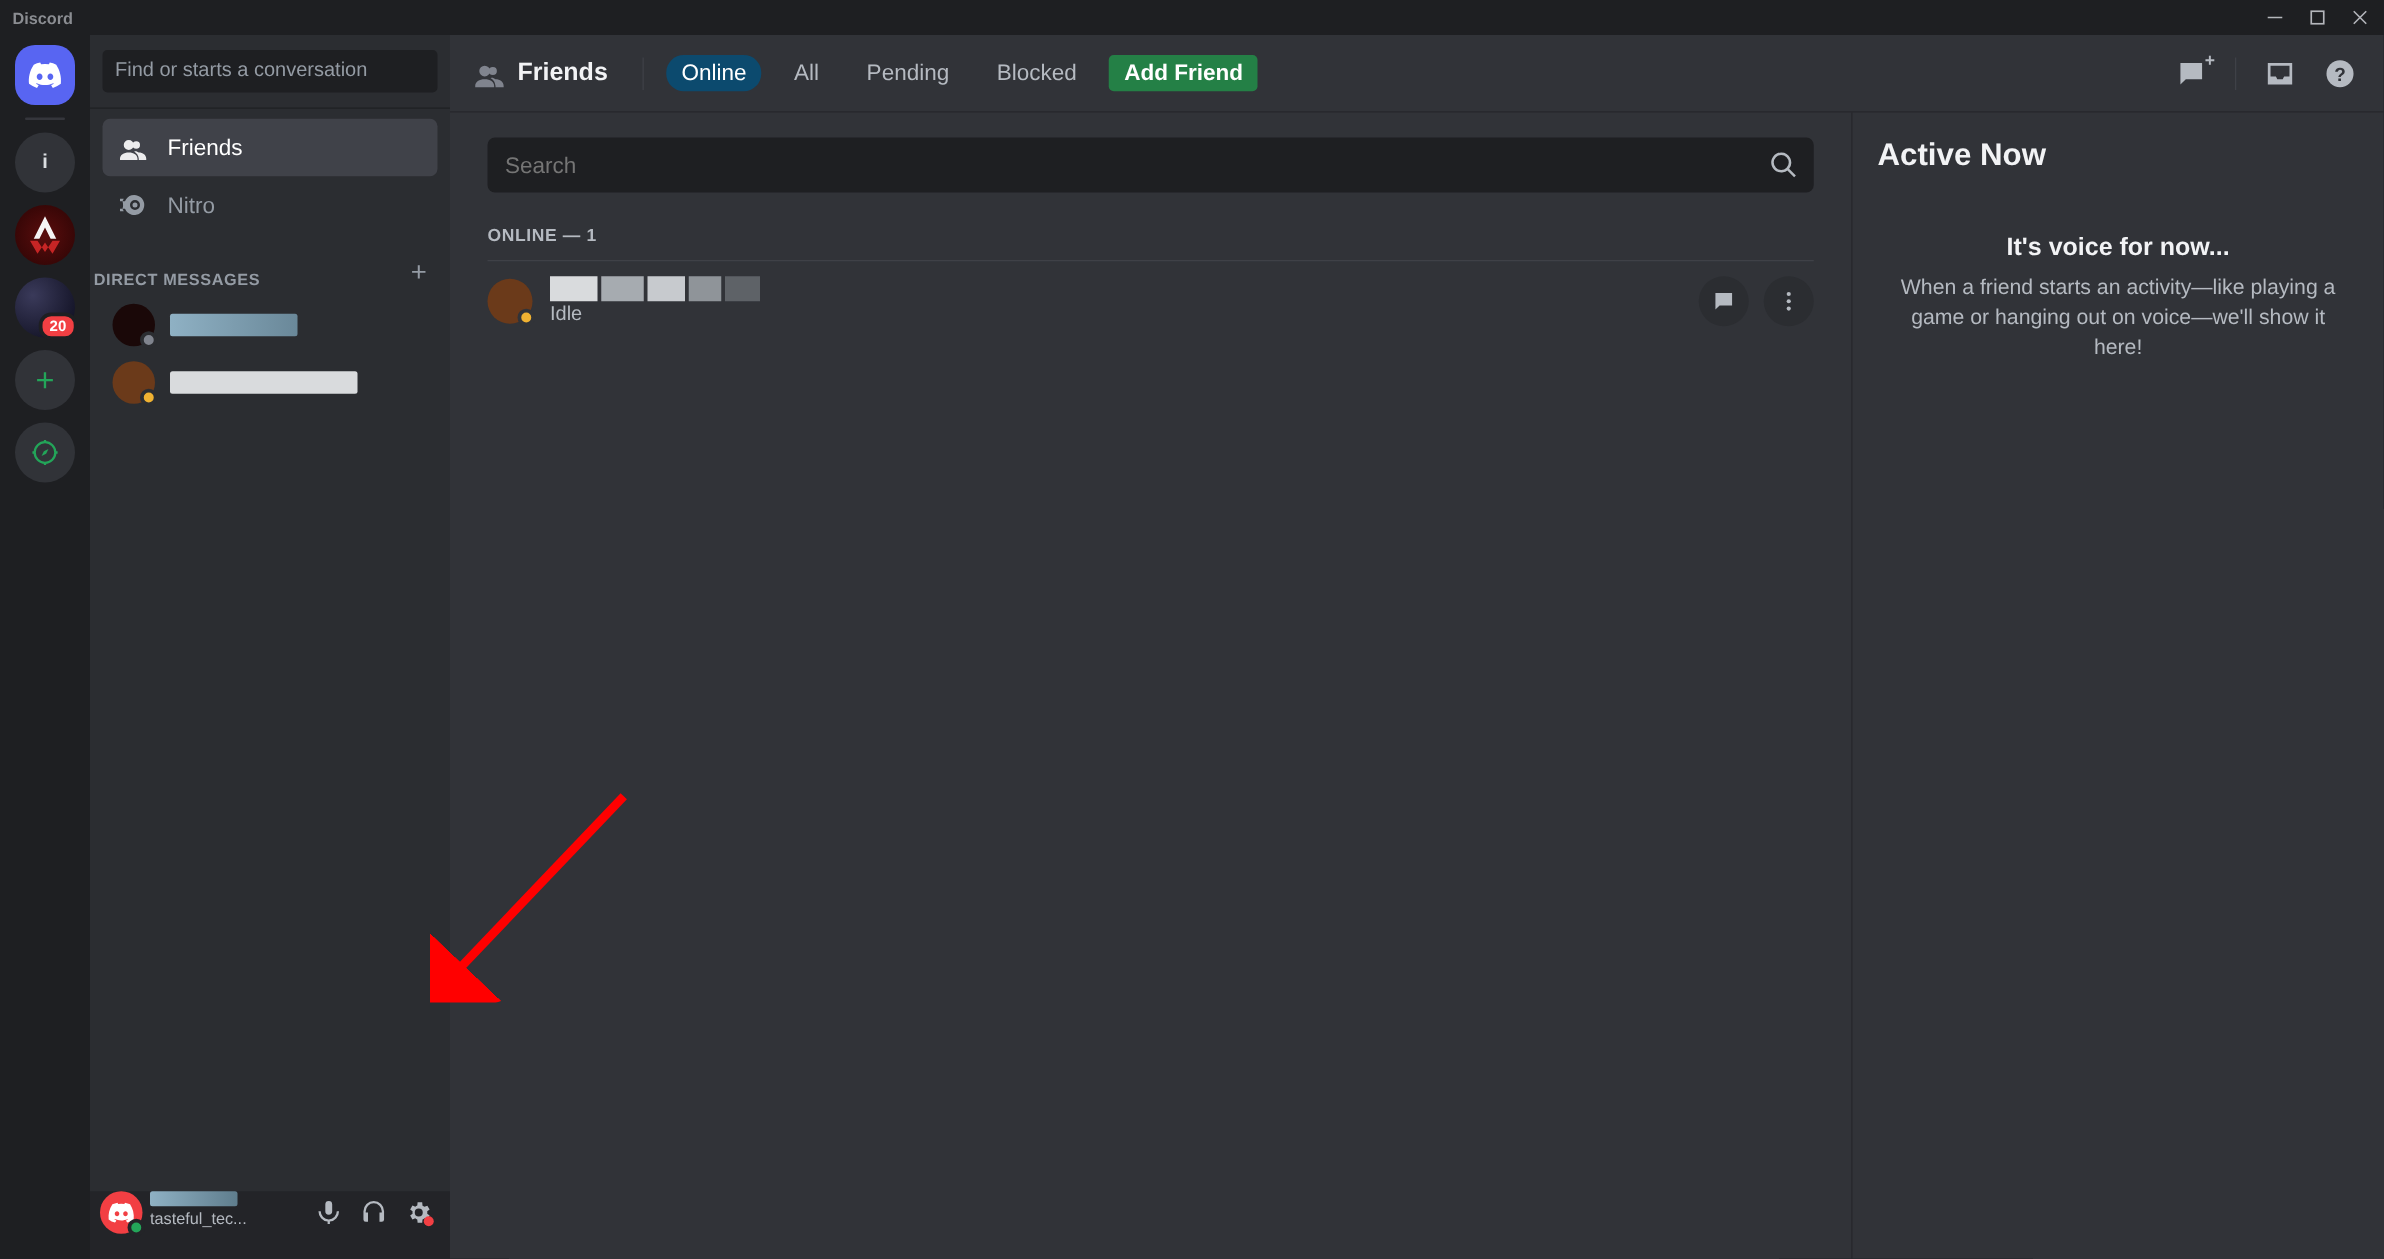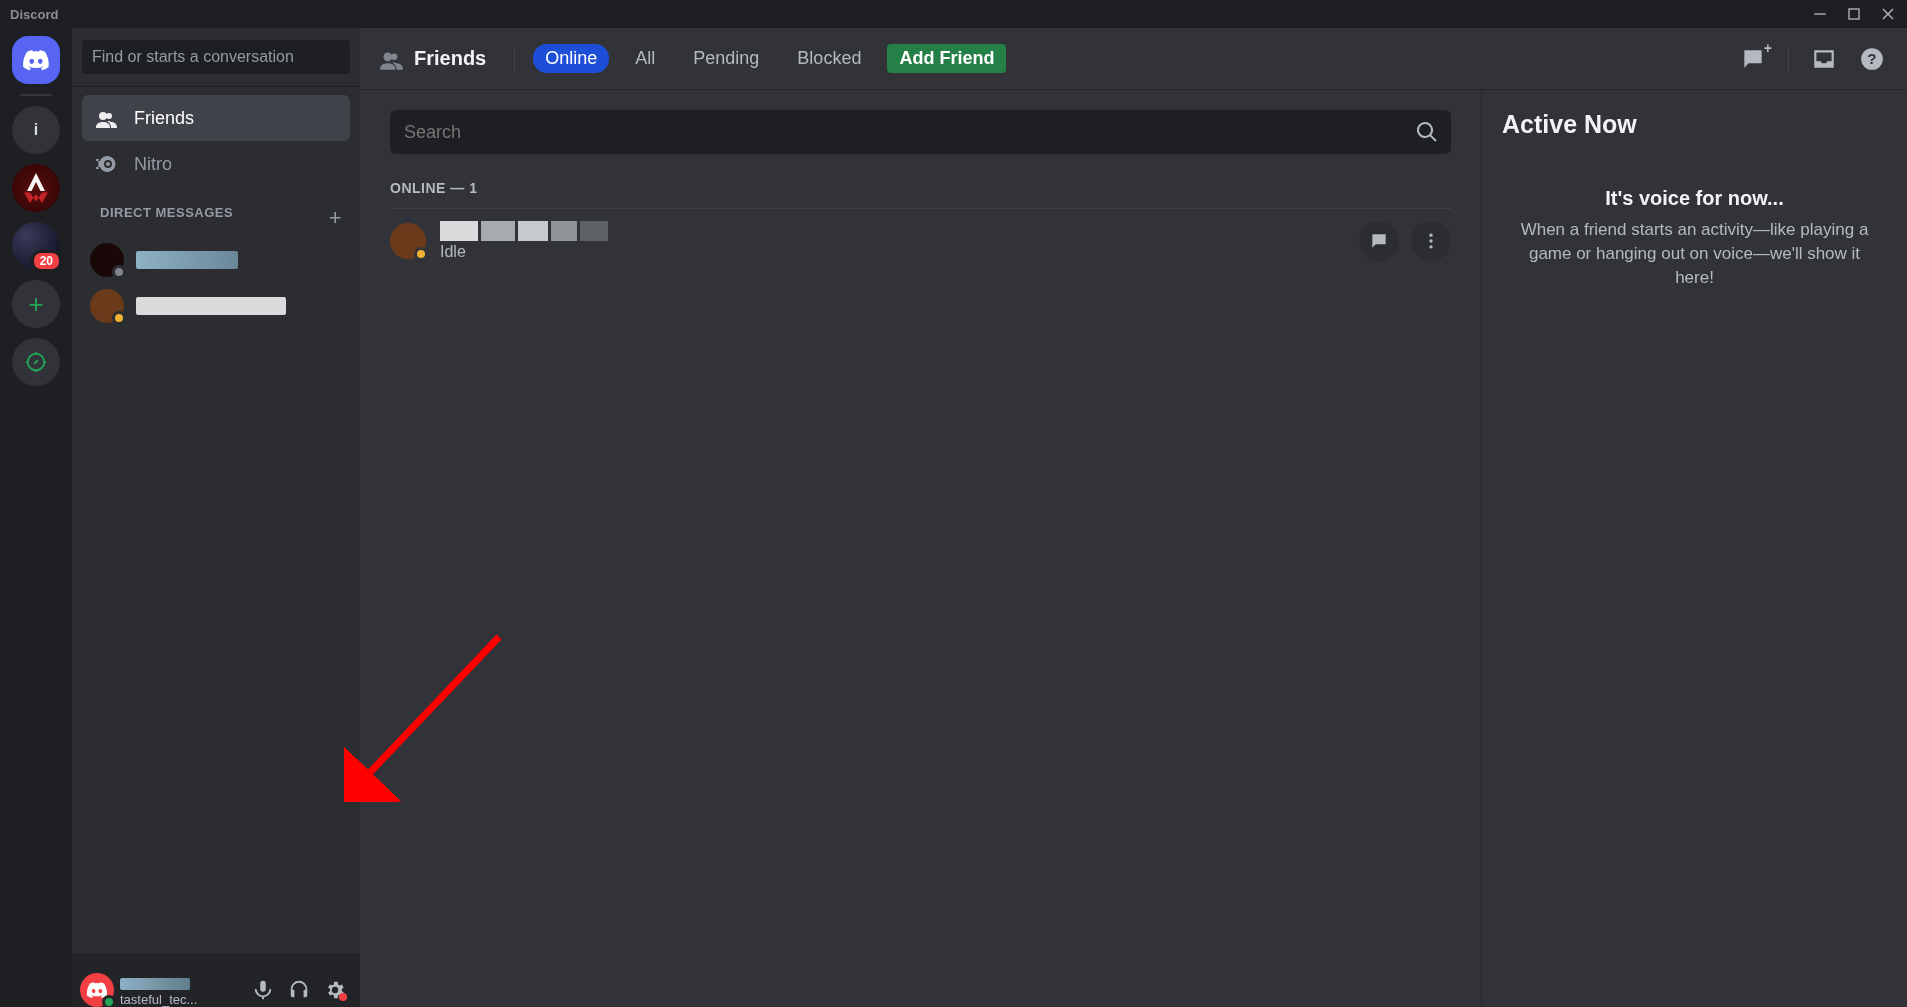--- a/index.html
+++ b/index.html
@@ -87,22 +87,22 @@
   }
   .dm-nav { padding: 8px 10px 0 10px; }
   .dm-nav-item {
     height:46px; display:flex; align-items:center; gap:16px;
     padding:0 12px; border-radius:6px; color:#949ba4;
     font-size:18px; font-weight:500; cursor:pointer;
   }
   .dm-nav-item.active { background:#404249; color:#fff; }
   .dm-nav-item svg { width:24px; height:24px; fill:currentColor; }
   .dm-header {
-    display:flex; justify-content:space-between; align-items:flex-start;
-    padding: 18px 18px 6px 28px;
+    display:flex; justify-content:space-between; align-items:flex-end;
+    padding: 18px 18px 6px 3px;
     color:#949ba4; font-size:13px; font-weight:700; letter-spacing:0.5px;gap:17px;
   }
   .dm-header .plus { font-size:22px; font-weight:400; cursor:pointer; }
   .dm-list { padding: 0 10px; }
   .dm-item {
     height:46px; display:flex; align-items:center; gap:12px;
     padding:0 8px; border-radius:6px; cursor:pointer; color:#949ba4;
   }
   .dm-avatar {
     width:34px; height:34px; border-radius:50%;
@@ -118,21 +118,21 @@
   .status-dot.offline { background:#80848e; }
   .status-dot.idle { background:#f0b232; }
   .dm-name-redact {
     height:18px; border-radius:2px;
     background:linear-gradient(90deg,#8fb1c4,#6a8899);
   }
 
   
   .user-footer {
     margin-top:auto; height:54px;
-    background:#232428; display:flex; align-items:flex-end;
+    background:#232428; display:flex; align-items:flex-start;
     padding:0 8px; gap:6px;
   }
   .user-av {
     width:34px; height:34px; border-radius:50%;
     background:#f23f43; position:relative; flex-shrink:0;
     display:flex; align-items:center; justify-content:center;
   }
   .user-av svg { width:22px; height:22px; fill:#fff; }
   .user-av .online-dot {
     position:absolute; bottom:-2px; right:-2px;
@@ -160,21 +160,21 @@
     padding:0 18px; gap:14px; border-bottom:1px solid #26272b;
   }
   .main-header-left { display:flex; align-items:center; gap:10px; }
   .friends-icon { width:26px; height:26px; fill:#80848e; }
   .main-title { font-size:20px; font-weight:700; color:#f2f3f5; margin-right:10px; }
   .header-divider { width:1px; height:26px; background:#3f4147; margin:0 4px; }
   .tab {
     padding:4px 12px; border-radius:4px; font-size:18px; font-weight:500;
     color:#b5bac1; cursor:pointer;
   }
-  .tab.active { background:#1d4ed8; color:#fff;border-radius:14px; }
+  .tab.active { background:#0c4a6e; color:#fff;border-radius:14px; }
   .tab.add-friend { background:#248046; color:#fff; font-weight:700; }
   .spacer { flex:1; }
   .header-icon-btn {
     width:34px; height:34px; display:flex; align-items:center; justify-content:center;
     color:#b5bac1; cursor:pointer; position:relative;
   }
   .header-icon-btn svg { width:26px; height:26px; fill:currentColor; }
   .header-icon-btn .plus-badge {
     position:absolute; top:-2px; right:-2px; font-size:14px; font-weight:900; color:#b5bac1;
   }

